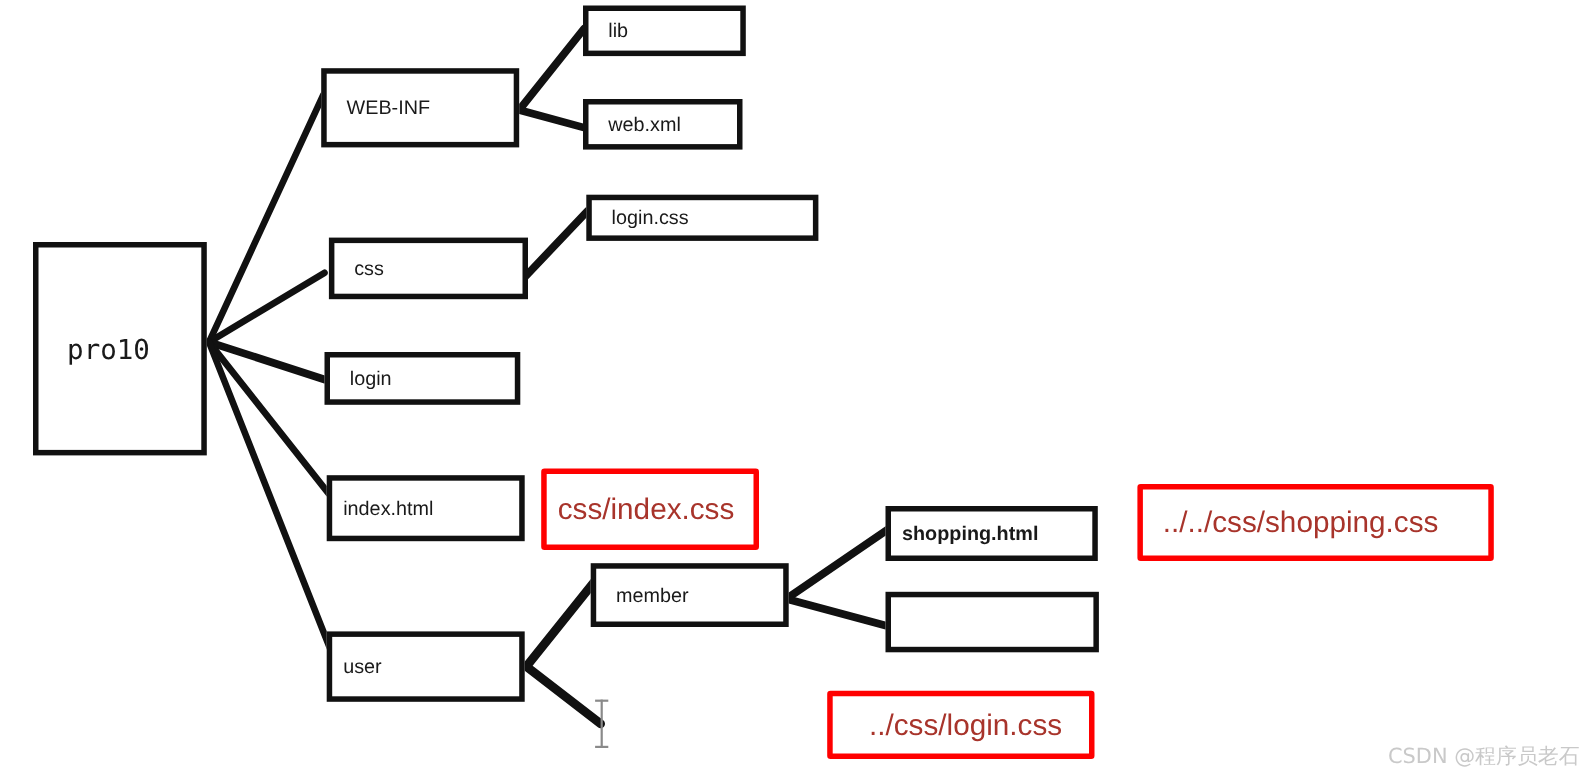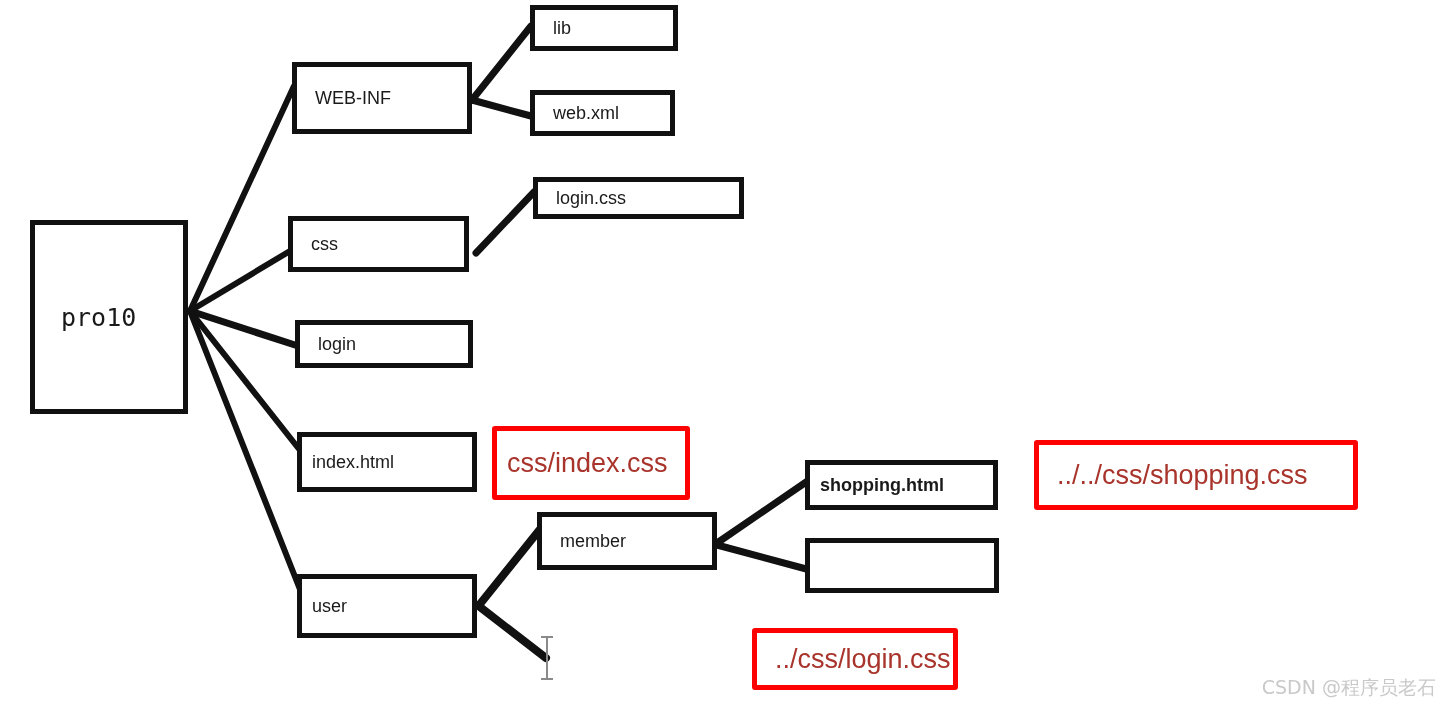--- a/index.html
+++ b/index.html
@@ -118,21 +118,21 @@
   <div class="node pad-md" style="left:292px; top:62px; width:180px; height:72px;">
     <span class="label">WEB-INF</span>
   </div>
   <div class="node pad-md" style="left:530px; top:5px; width:148px; height:46px;">
     <span class="label">lib</span>
   </div>
   <div class="node pad-md" style="left:530px; top:90px; width:145px; height:46px;">
     <span class="label">web.xml</span>
   </div>
 
-  <div class="node pad-md" style="left:288px; top:216px; width:181px; height:56px;">
+  <div class="node pad-md" style="left:299px; top:216px; width:181px; height:56px;">
     <span class="label">css</span>
   </div>
   <div class="node pad-md" style="left:533px; top:177px; width:211px; height:42px;">
     <span class="label">login.css</span>
   </div>
 
   <div class="node pad-md" style="left:295px; top:320px; width:178px; height:48px;">
     <span class="label">login</span>
   </div>
 
@@ -154,18 +154,18 @@
   </div>
   <div class="node" style="left:805px; top:538px; width:194px; height:55px;">
     <span class="label"></span>
   </div>
 
   <div class="caret" style="left:546px; top:636px; height:44px;"></div>
 
   <div class="node redbox pad-md" style="left:1034px; top:440px; width:324px; height:70px;">
     <span class="label">../../css/shopping.css</span>
   </div>
-  <div class="node redbox pad-md" style="left:752px; top:628px; width:206px; height:62px;">
+  <div class="node redbox pad-md" style="left:752px; top:628px; width:243px; height:62px;padding-left:15px;">
     <span class="label">../css/login.css</span>
   </div>
 
   <div class="watermark">CSDN @程序员老石</div>
 </div>
 
 </body></html>

